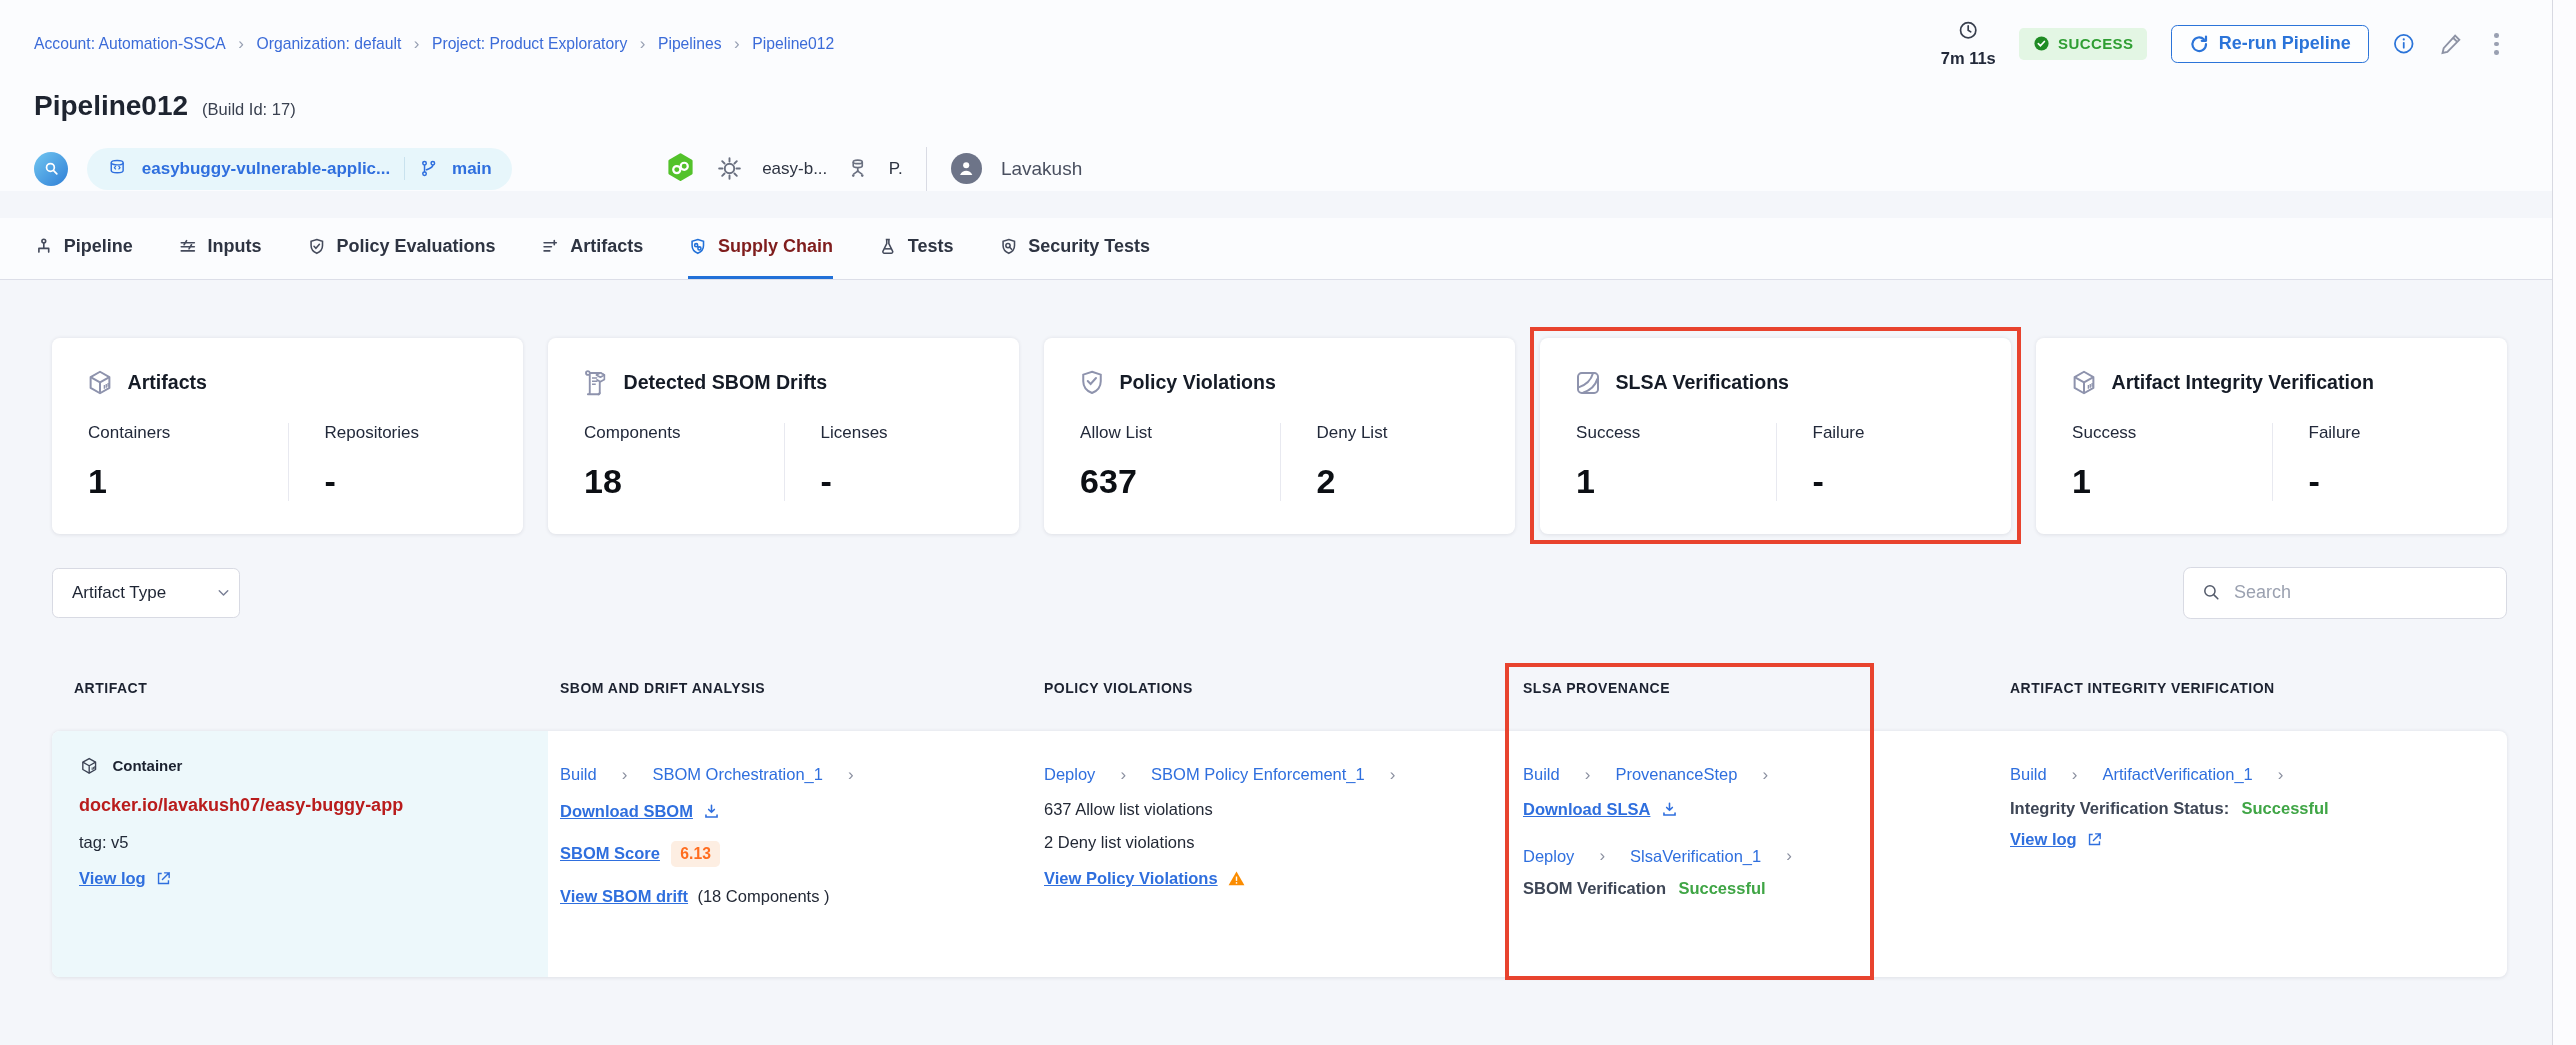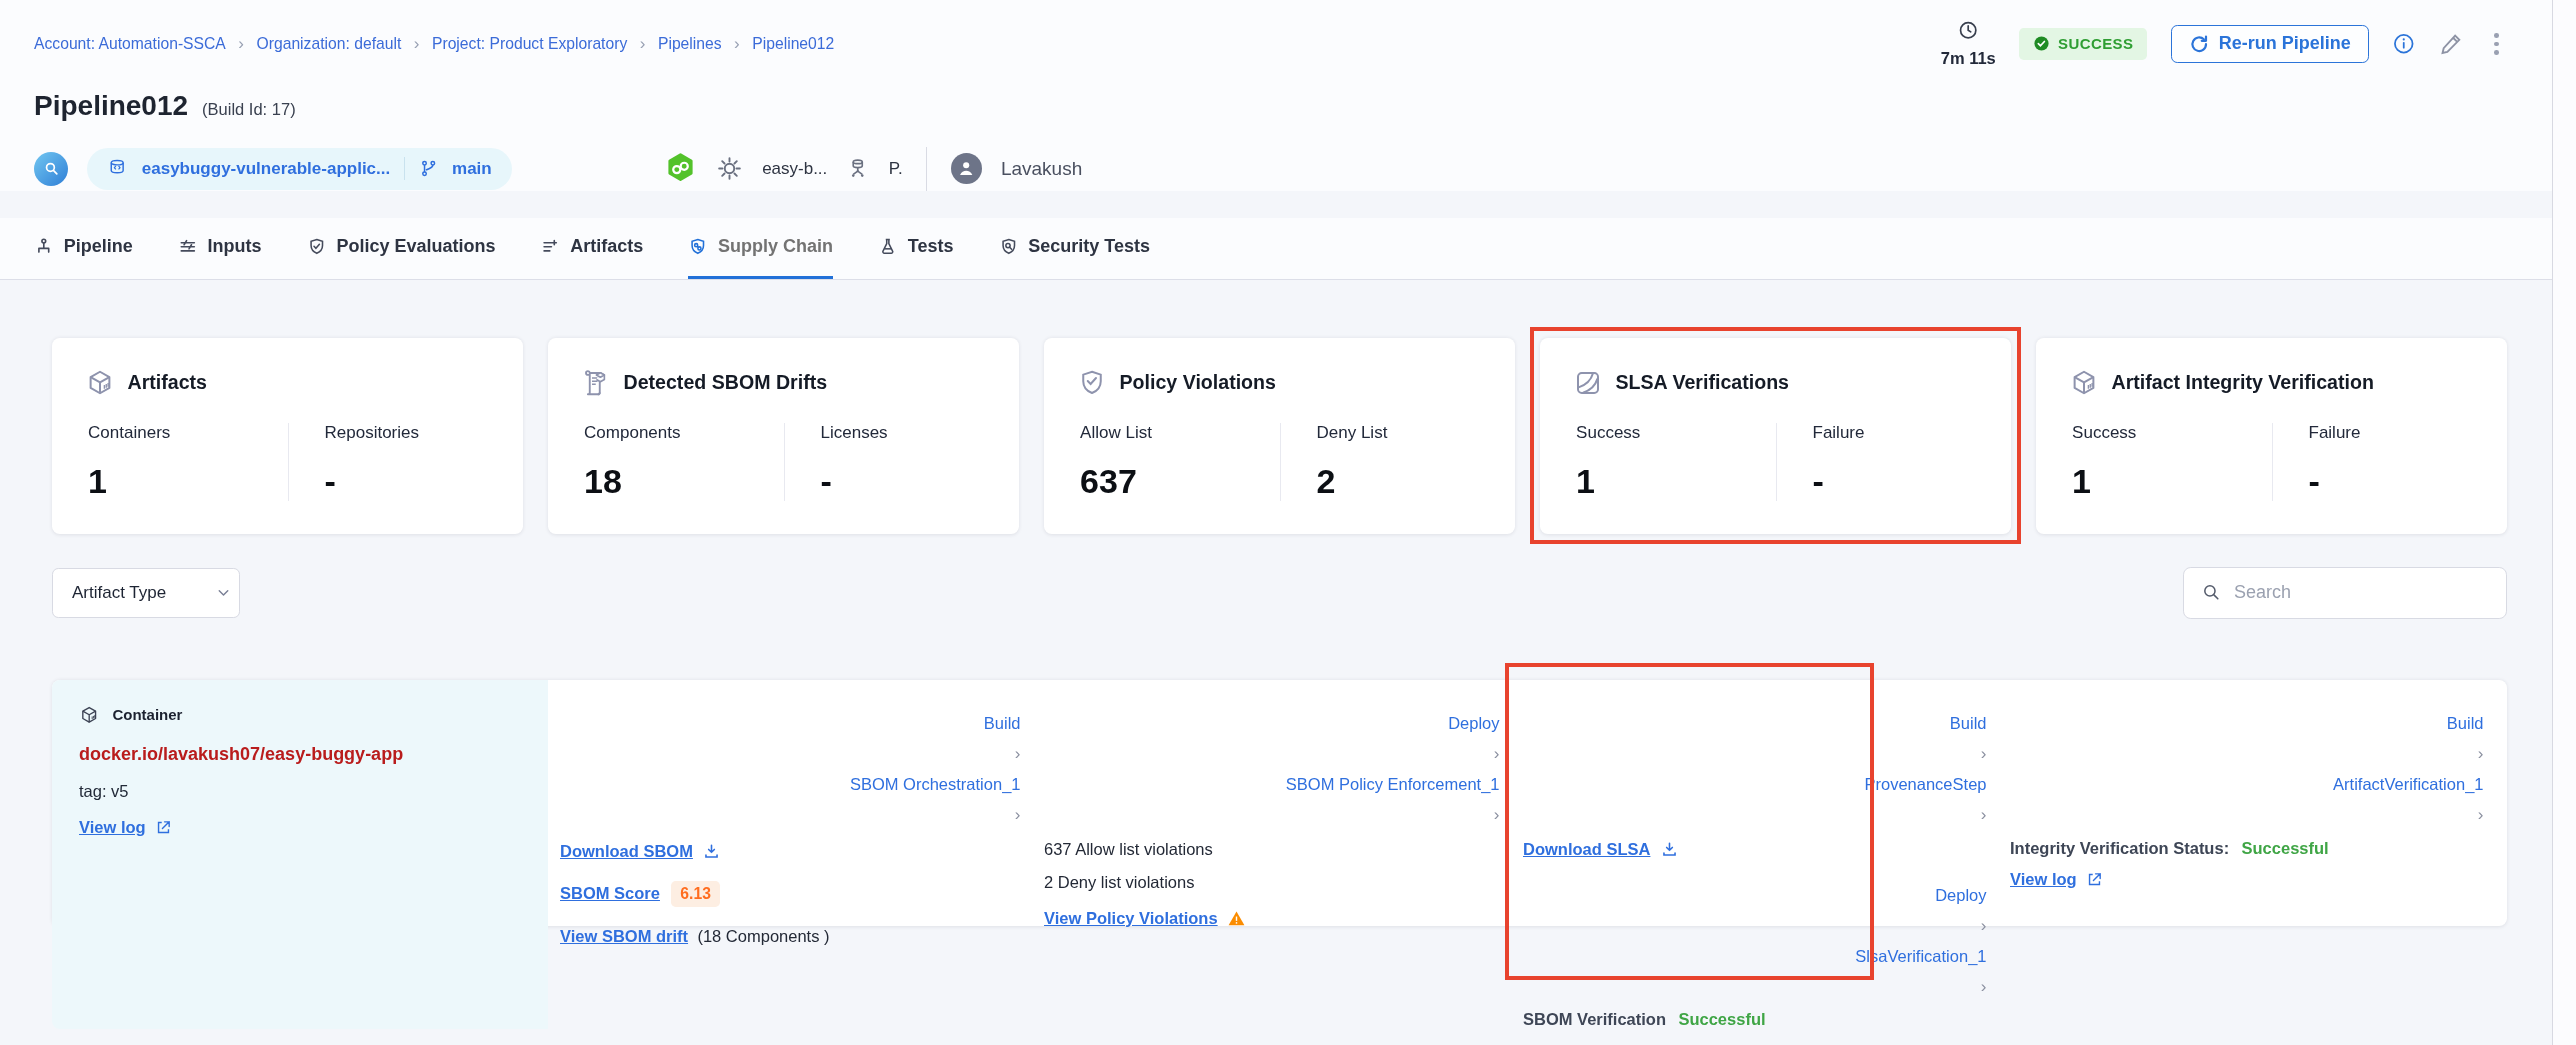--- a/index.html
+++ b/index.html
@@ -34,21 +34,21 @@
   .meta-ic { display:flex; align-items:center; }
   .meta-txt { font-size:17px; color:#2e3442; }
   .meta-sep { width:0.8px; height:44px; background:#d9dbe4; margin:0 4.7px; }
   .avatar { width:31px; height:31px; border-radius:50%; background:#6d7488; display:flex; align-items:center; justify-content:center; }
   .user-name { font-size:19px; color:#4a5060; }
   .ml-auto-sp { margin-left:133px; }
 
   
   .tabs { background:#fbfcfe; border-bottom:0.8px solid #dcdee8; padding:0 34px; display:flex; gap:45px; margin-top:27px; }
   .tab { display:flex; align-items:center; gap:10.2px; height:61px; font-size:18px; font-weight:600; color:#2e3442; cursor:pointer; border-bottom:3.1px solid transparent; }
-  .tab.active { color:#737373; border-bottom-color:#2170d8; }
+  .tab.active { color:#7f1d1d; border-bottom-color:#2170d8; }
 
   
   .content { flex:1; padding:58px 0 0 52px; }
   .cards { width:2455px; display:grid; grid-template-columns:repeat(5,1fr); gap:25px; }
   .card { position:relative; background:#ffffff; border-radius:7.8px; box-shadow:0 0.8px 3.9px rgba(40,41,61,.10); height:196px; padding:30px 33px 0 33px; }
   .card-title { display:flex; align-items:center; gap:12.5px; font-size:19.6px; font-weight:700; color:#151b26; }
   .stats { display:grid; grid-template-columns:1fr 1fr; margin-top:25px; }
   .stat { padding-left:3.1px; }
   .stat + .stat { border-left:0.8px solid #e8e9f0; padding-left:36px; }
   .stat-label { font-size:17px; color:#22293a; }
@@ -68,21 +68,21 @@
   .thead .th:first-child { padding-left:22px; }
   .trow { margin-top:35px; background:#fff; border-radius:7.8px; box-shadow:0 0.8px 3.9px rgba(40,41,61,.10); height:246px; }
   .cell { padding:34px 23.5px 0 0; font-size:16.5px; }
   .cell-artifact { margin-right:12.5px; background:#edf8fb; border-radius:7.8px 0 0 7.8px; padding:25px 23.5px 0 27px; }
   .type-badge { display:flex; align-items:center; gap:13px; font-size:15px; font-weight:700; color:#1c2230; }
   .art-name { margin-top:19px; font-size:18px; font-weight:700; color:#b91c1c; }
   .art-tag { margin-top:17px; font-size:16.5px; color:#222a38; }
   .sig-row { margin-top:14px; display:flex; align-items:center; }
   .sig-label { font-size:16.5px; font-weight:600; color:#343a46; }
   .sig-pill { margin-left:23.5px; background:#f1f1f8; border-radius:4.7px; padding:7px 14px; font-size:16.5px; font-weight:700; color:#1d2433; }
-  .crumbline { display:flex; align-items:flex-end; gap:11px;flex-direction:column; }
+  .crumbline { display:flex; align-items:center; gap:25px; }
   .step-link { color:#2f6fde; font-size:16.5px; cursor:pointer; }
   .step-sep { color:#8b90a0; font-size:17px; }
   .action-link { color:#2f6fde; font-size:16.5px; font-weight:700; cursor:pointer; display:inline-flex; align-items:center; gap:9.4px;text-decoration:underline; }
   .mt20 { margin-top:15.7px; } .mt22 { margin-top:17px; } .mt26 { margin-top:20.4px; } .mt18 { margin-top:14px; } .mt34 { margin-top:27px; } .mt16 { margin-top:12.5px; }
   .plain-text { font-size:16.5px; color:#232936; }
   .score-badge { background:#fdeee2; color:#ff6d1f; font-weight:700; font-size:15.7px; padding:3.9px 9.4px; border-radius:4.7px; margin-left:11px; }
   .drift-note { color:#232936; font-weight:400; margin-left:9.4px; }
   .status-label { font-weight:600; color:#3e4656; }
   .status-green { color:#3fa545; font-weight:600; margin-left:7.8px; }
   .slsa-outline { position:absolute; left:1453px; top:-16.5px; width:369px; height:317px; border:4.7px solid #e8432e; pointer-events:none; }
@@ -389,20 +389,27 @@
             <circle cx="10.5" cy="10.5" r="6"></circle>
             <path d="M15.2 15.2l4.6 4.6" stroke-linecap="round"></path>
           </svg>
         <input type="text" placeholder="Search" style="">
       </div>
     </div>
 
     <div class="table-area">
       <div class="slsa-outline"></div>
 
+      <div class="tgrid thead">
+        <div class="th">ARTIFACT</div>
+        <div class="th">SBOM AND DRIFT ANALYSIS</div>
+        <div class="th">POLICY VIOLATIONS</div>
+        <div class="th">SLSA PROVENANCE</div>
+        <div class="th">ARTIFACT INTEGRITY VERIFICATION</div>
+      </div>
 
       <div class="tgrid trow">
 
         <div class="cell cell-artifact">
           <div class="type-badge">
             <svg width="20.4" height="20.4" viewBox="0 0 24 24" fill="none" stroke="#3c4354" stroke-width="1.6" stroke-linejoin="round">
                 <path d="M12 3l7.5 4.3v8.6L12 20.2l-7.5-4.3V7.3z"></path>
                 <path d="M12 11.5L4.5 7.3M12 11.5l7.5-4.2M12 11.5v8.7"></path>
                 <path d="M15.5 13.5v3M17 12.8v3M18.5 12v3" stroke-width="1.1"></path>
               </svg>

